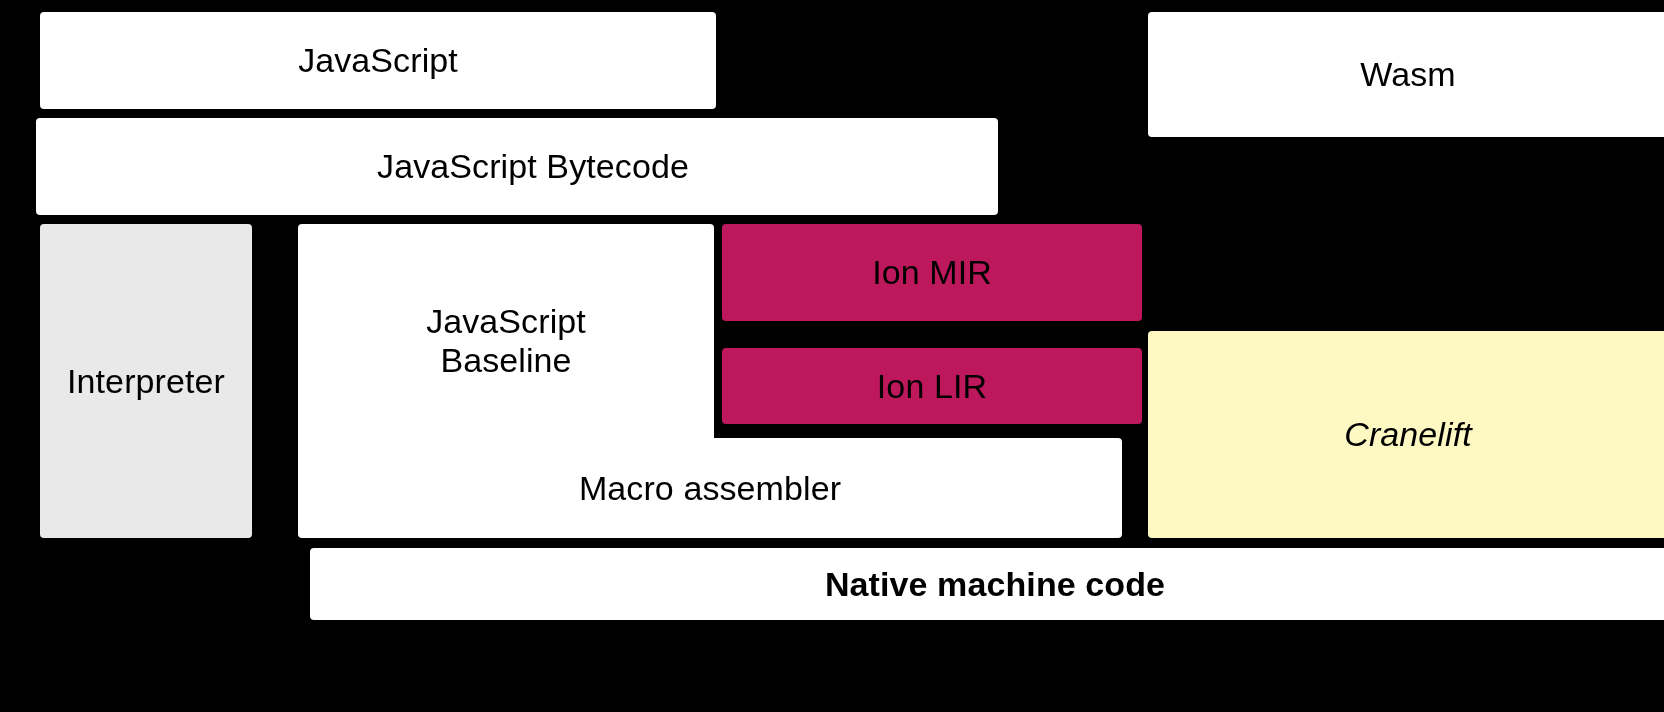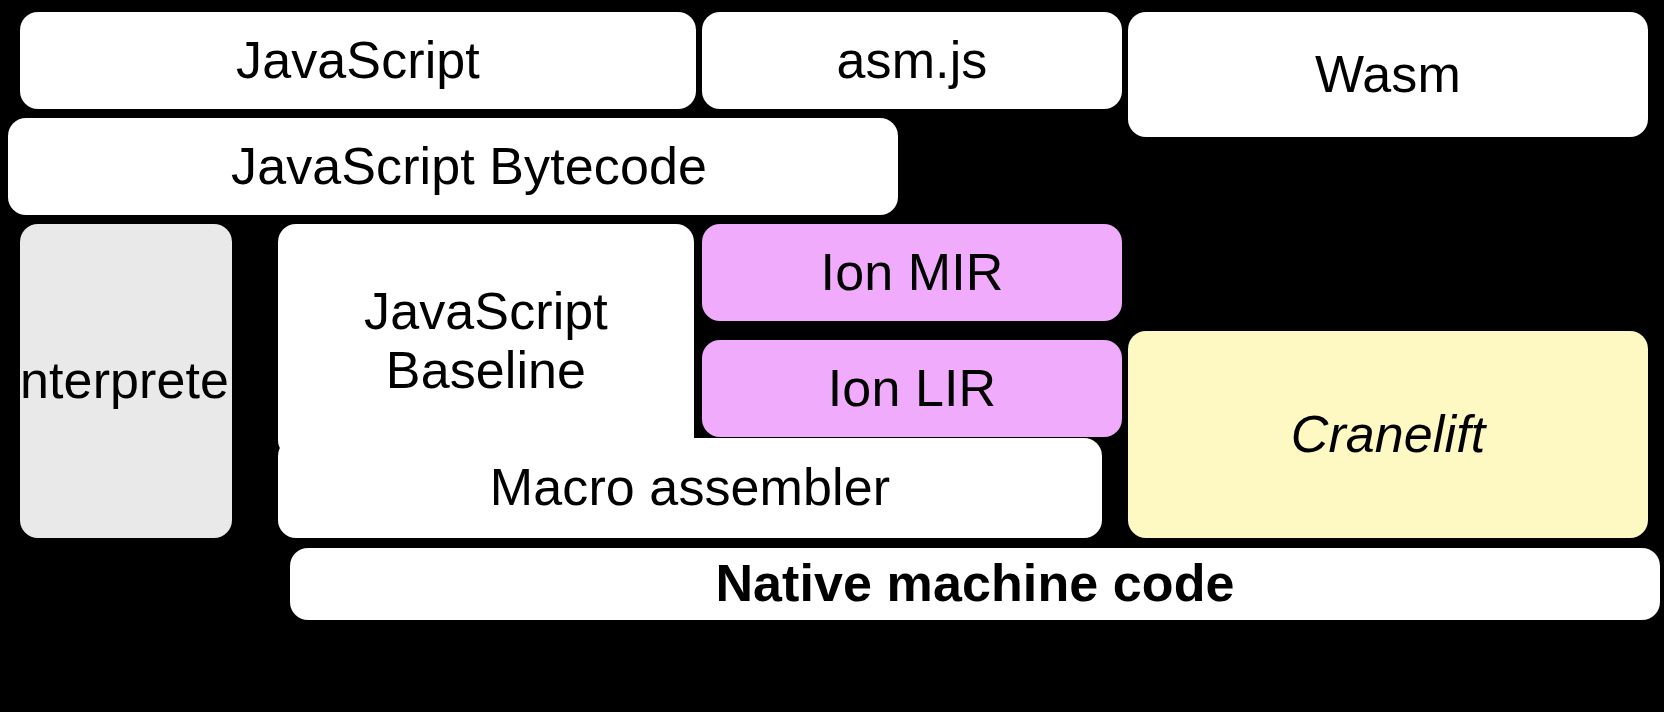--- a/index.html
+++ b/index.html
@@ -18,66 +18,66 @@
     background: #000000;
     overflow: hidden;
   }
   .node {
     position: absolute;
     box-sizing: border-box;
     display: flex;
     align-items: center;
     justify-content: center;
     text-align: center;
-    border-radius: 18px;
+    border-radius: 4px;
     background: #ffffff;
     color: #000000;
     font-family: "Liberation Sans", sans-serif;
-    font-size: 52px;
+    font-size: 34px;
     line-height: 1.14;
     font-weight: 400;
     letter-spacing: 0.1px;
     white-space: pre-line;
     user-select: none;
+    margin-left: 20px;
   }
-  .node.green  { background: #f0abfc; }
+  .node.green  { background: #be185d; }
   .node.pink   { background: #fef9c3; font-style: italic; }
   .node.gray   { background: #e9e9e9; }
   .node.white  { background: #ffffff; }
 
   
   #n-javascript        { left: 20px;   top: 12px;  width: 676px; height: 97px; }
   #n-asmjs             { left: 702px;  top: 12px;  width: 420px; height: 97px; }
   #n-wasm              { left: 1128px; top: 12px;  width: 520px; height: 125px; }
 
   
-  #n-js-bytecode       { left: 8px;   top: 118px; width: 890px; height: 97px; padding-left: 32px; }
+  #n-js-bytecode       { left: 16px;   top: 118px; width: 962px; height: 97px; padding-left: 32px; }
   #n-baldrmonkey       { left: 918px;  top: 118px; width: 414px; height: 97px; }
 
   
   #n-interpreter       { left: 20px;   top: 224px; width: 212px; height: 314px; }
   #n-js-baseline       { left: 278px;  top: 224px; width: 416px; height: 234px; }
   #n-ion-mir           { left: 702px;  top: 224px; width: 420px; height: 97px; }
-  #n-ion-lir           { left: 702px;  top: 340px; width: 420px; height: 97px; }
+  #n-ion-lir           { left: 702px;  top: 348px; width: 420px; height: 76px; }
   #n-cranelift         { left: 1128px; top: 331px; width: 520px; height: 207px; }
 
   
   #n-macro-assembler   { left: 278px;  top: 438px; width: 824px; height: 100px; }
 
   
   #n-native-machine-code { left: 290px; top: 548px; width: 1370px; height: 72px; font-weight: bold; }
 </style>
 </head>
 <body>
 
 <div id="diagram">
 
   <div class="node white" id="n-javascript">JavaScript</div>
 
-  <div class="node white" id="n-asmjs">asm.js</div>
 
   <div class="node white" id="n-wasm">Wasm</div>
 
   <div class="node white" id="n-js-bytecode">JavaScript Bytecode</div>
 
 
   <div class="node gray" id="n-interpreter">Interpreter</div>
 
   <div class="node white" id="n-js-baseline">JavaScript
 Baseline</div>

